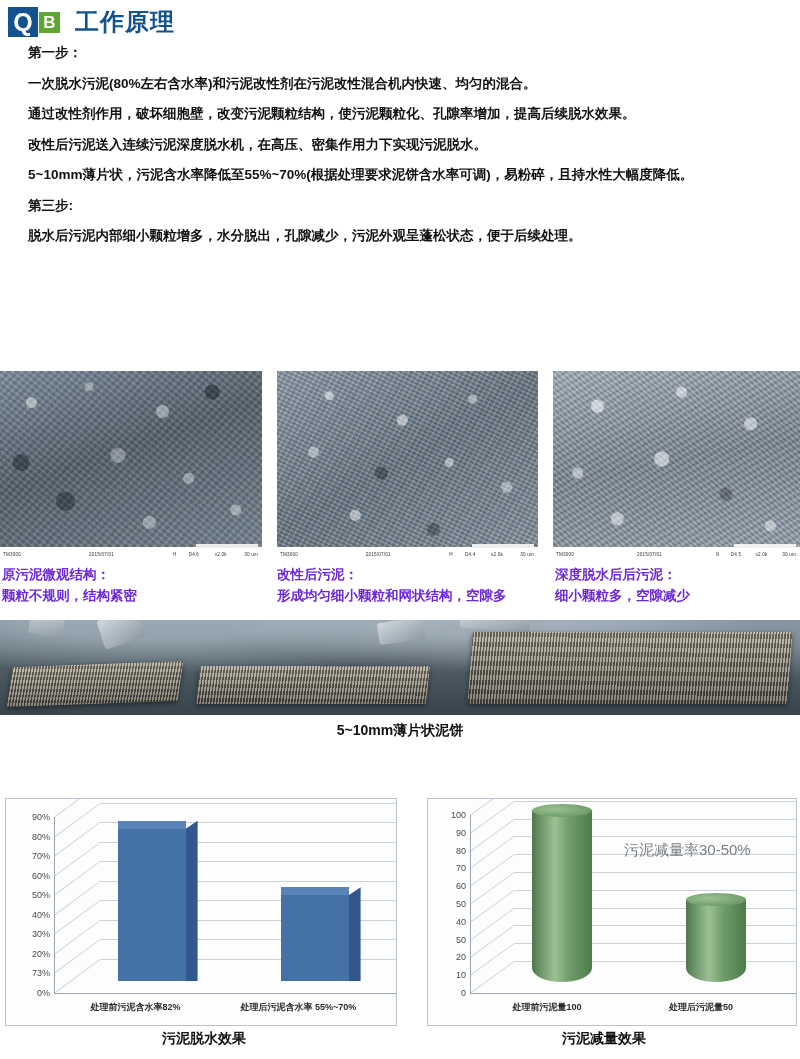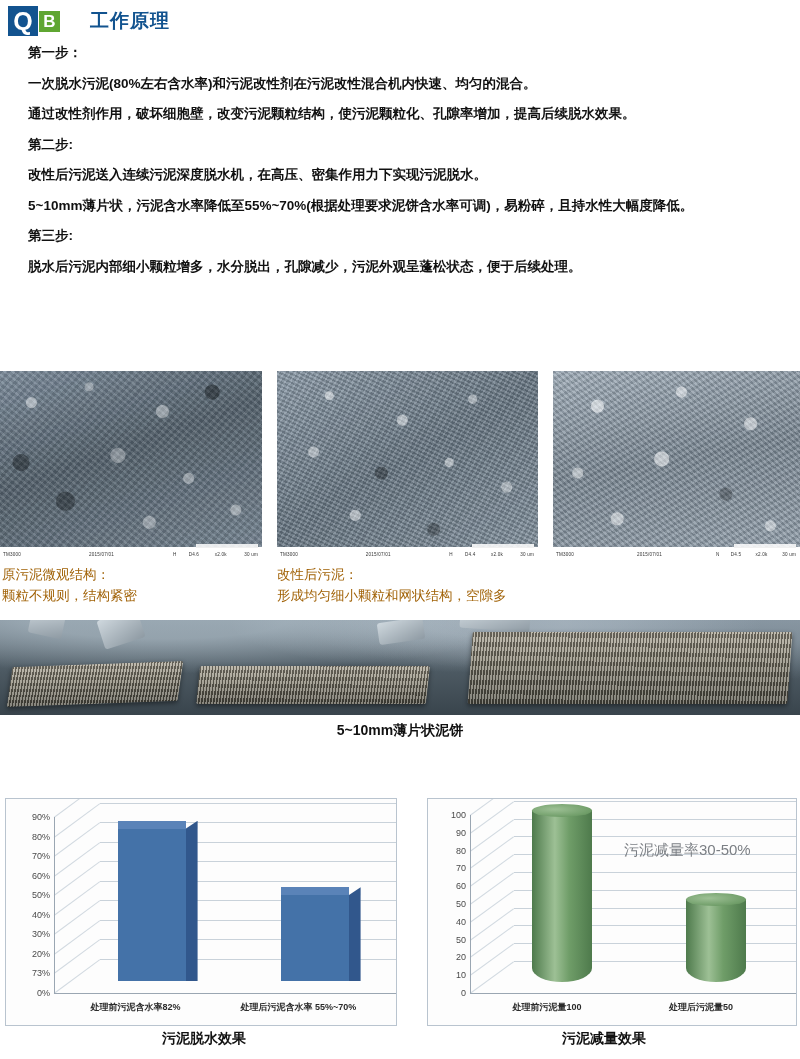--- a/index.html
+++ b/index.html
@@ -17,22 +17,22 @@
   
   .header{position:absolute;left:8px;top:6px;display:flex;align-items:center;gap:6px;}
   .logo{display:flex;align-items:center;}
   .logo-q,.logo-b{
     display:flex;align-items:center;justify-content:center;
     font-weight:bold;color:#ffffff;font-family:"Liberation Sans",sans-serif;
   }
   .logo-q{width:30px;height:30px;background:#12538f;font-size:25px;line-height:1;}
   .logo-b{width:21px;height:21px;background:#5fa631;font-size:17px;line-height:1;margin-left:1px;}
   .header-title{
-    font-size:19px;font-weight:bold;color:#12538f;
-    letter-spacing:1px;margin-left:24px;
+    font-size:24px;font-weight:bold;color:#12538f;
+    letter-spacing:1px;margin-left:9px;
   }
 
   
   .content{position:absolute;left:28px;top:43px;width:745px;}
   .para{font-size:13.5px;line-height:1.45;margin:0 0 11px 0;color:#111;font-weight:bold;}
   .para.step{margin-bottom:11px;}
   .para.long{margin-bottom:9px;}
 
   
   .sem-row{position:absolute;left:0;top:371px;width:800px;height:190px;}
@@ -98,21 +98,21 @@
   .sem-bar .b-date{position:absolute;left:34%;}
   .sem-bar .b-mode{position:absolute;left:66%;}
   .sem-bar .b-wd{position:absolute;left:72%;}
   .sem-bar .b-mag{position:absolute;left:82%;}
   .sem-bar .b-scale{position:absolute;right:4px;}
   .scalebar{position:absolute;right:4px;bottom:13px;width:60px;height:3px;
             border:1px solid #f0f0f0;border-top:none;background:rgba(255,255,255,.85);}
 
   
   .sem-caps{position:absolute;left:0;top:565px;width:800px;height:52px;}
-  .cap{position:absolute;top:0;font-size:13.5px;line-height:1.55;font-weight:normal;color:#a16207;}
+  .cap{position:absolute;top:0;font-size:13.5px;line-height:1.55;font-weight:bold;color:#6d28d9;}
   .cap-1{left:2px;}
   .cap-2{left:277px;}
   .cap-3{left:555px;}
   .cap div{white-space:nowrap;}
 
   
   .cake-wrap{position:absolute;left:0;top:620px;width:800px;height:95px;}
   .cake{
     position:absolute;left:0;top:0;width:800px;height:95px;overflow:hidden;
     background:linear-gradient(175deg,#53616b 0%,#46535d 35%,#3c4750 100%);
@@ -184,21 +184,20 @@
       <div class="logo-q">Q</div>
       <div class="logo-b">B</div>
     </div>
     <div class="header-title">工作原理</div>
   </div>
 
   <div class="content">
     <p class="para step">第一步：</p>
     <p class="para">一次脱水污泥(80%左右含水率)和污泥改性剂在污泥改性混合机内快速、均匀的混合。</p>
     <p class="para">通过改性剂作用，破坏细胞壁，改变污泥颗粒结构，使污泥颗粒化、孔隙率增加，提高后续脱水效果。</p>
-    <p class="para step">第二步:</p>
     <p class="para">改性后污泥送入连续污泥深度脱水机，在高压、密集作用力下实现污泥脱水。</p>
     <p class="para">5~10mm薄片状，污泥含水率降低至55%~70%(根据处理要求泥饼含水率可调)，易粉碎，且持水性大幅度降低。</p>
     <p class="para step">第三步:</p>
     <p class="para">脱水后污泥内部细小颗粒增多，水分脱出，孔隙减少，污泥外观呈蓬松状态，便于后续处理。</p>
   </div>
 
   <div class="sem-row">
 
     <div class="sem sem-1">
       <div class="sem-img"></div>
@@ -241,20 +240,24 @@
   </div>
 
   <div class="sem-caps">
     <div class="cap cap-1">
       <div>原污泥微观结构：</div>
       <div>颗粒不规则，结构紧密</div>
     </div>
     <div class="cap cap-2">
       <div>改性后污泥：</div>
       <div>形成均匀细小颗粒和网状结构，空隙多</div>
+    </div>
+    <div class="cap cap-3">
+      <div>深度脱水后后污泥：</div>
+      <div>细小颗粒多，空隙减少</div>
     </div>
   </div>
 
   <div class="cake-wrap">
     <div class="cake">
       <div class="cake-floor"></div>
       <div class="tool tool-2"></div>
       <div class="tool tool-1"></div>
       <div class="tool tool-4"></div>
       <div class="tool tool-3"></div>

